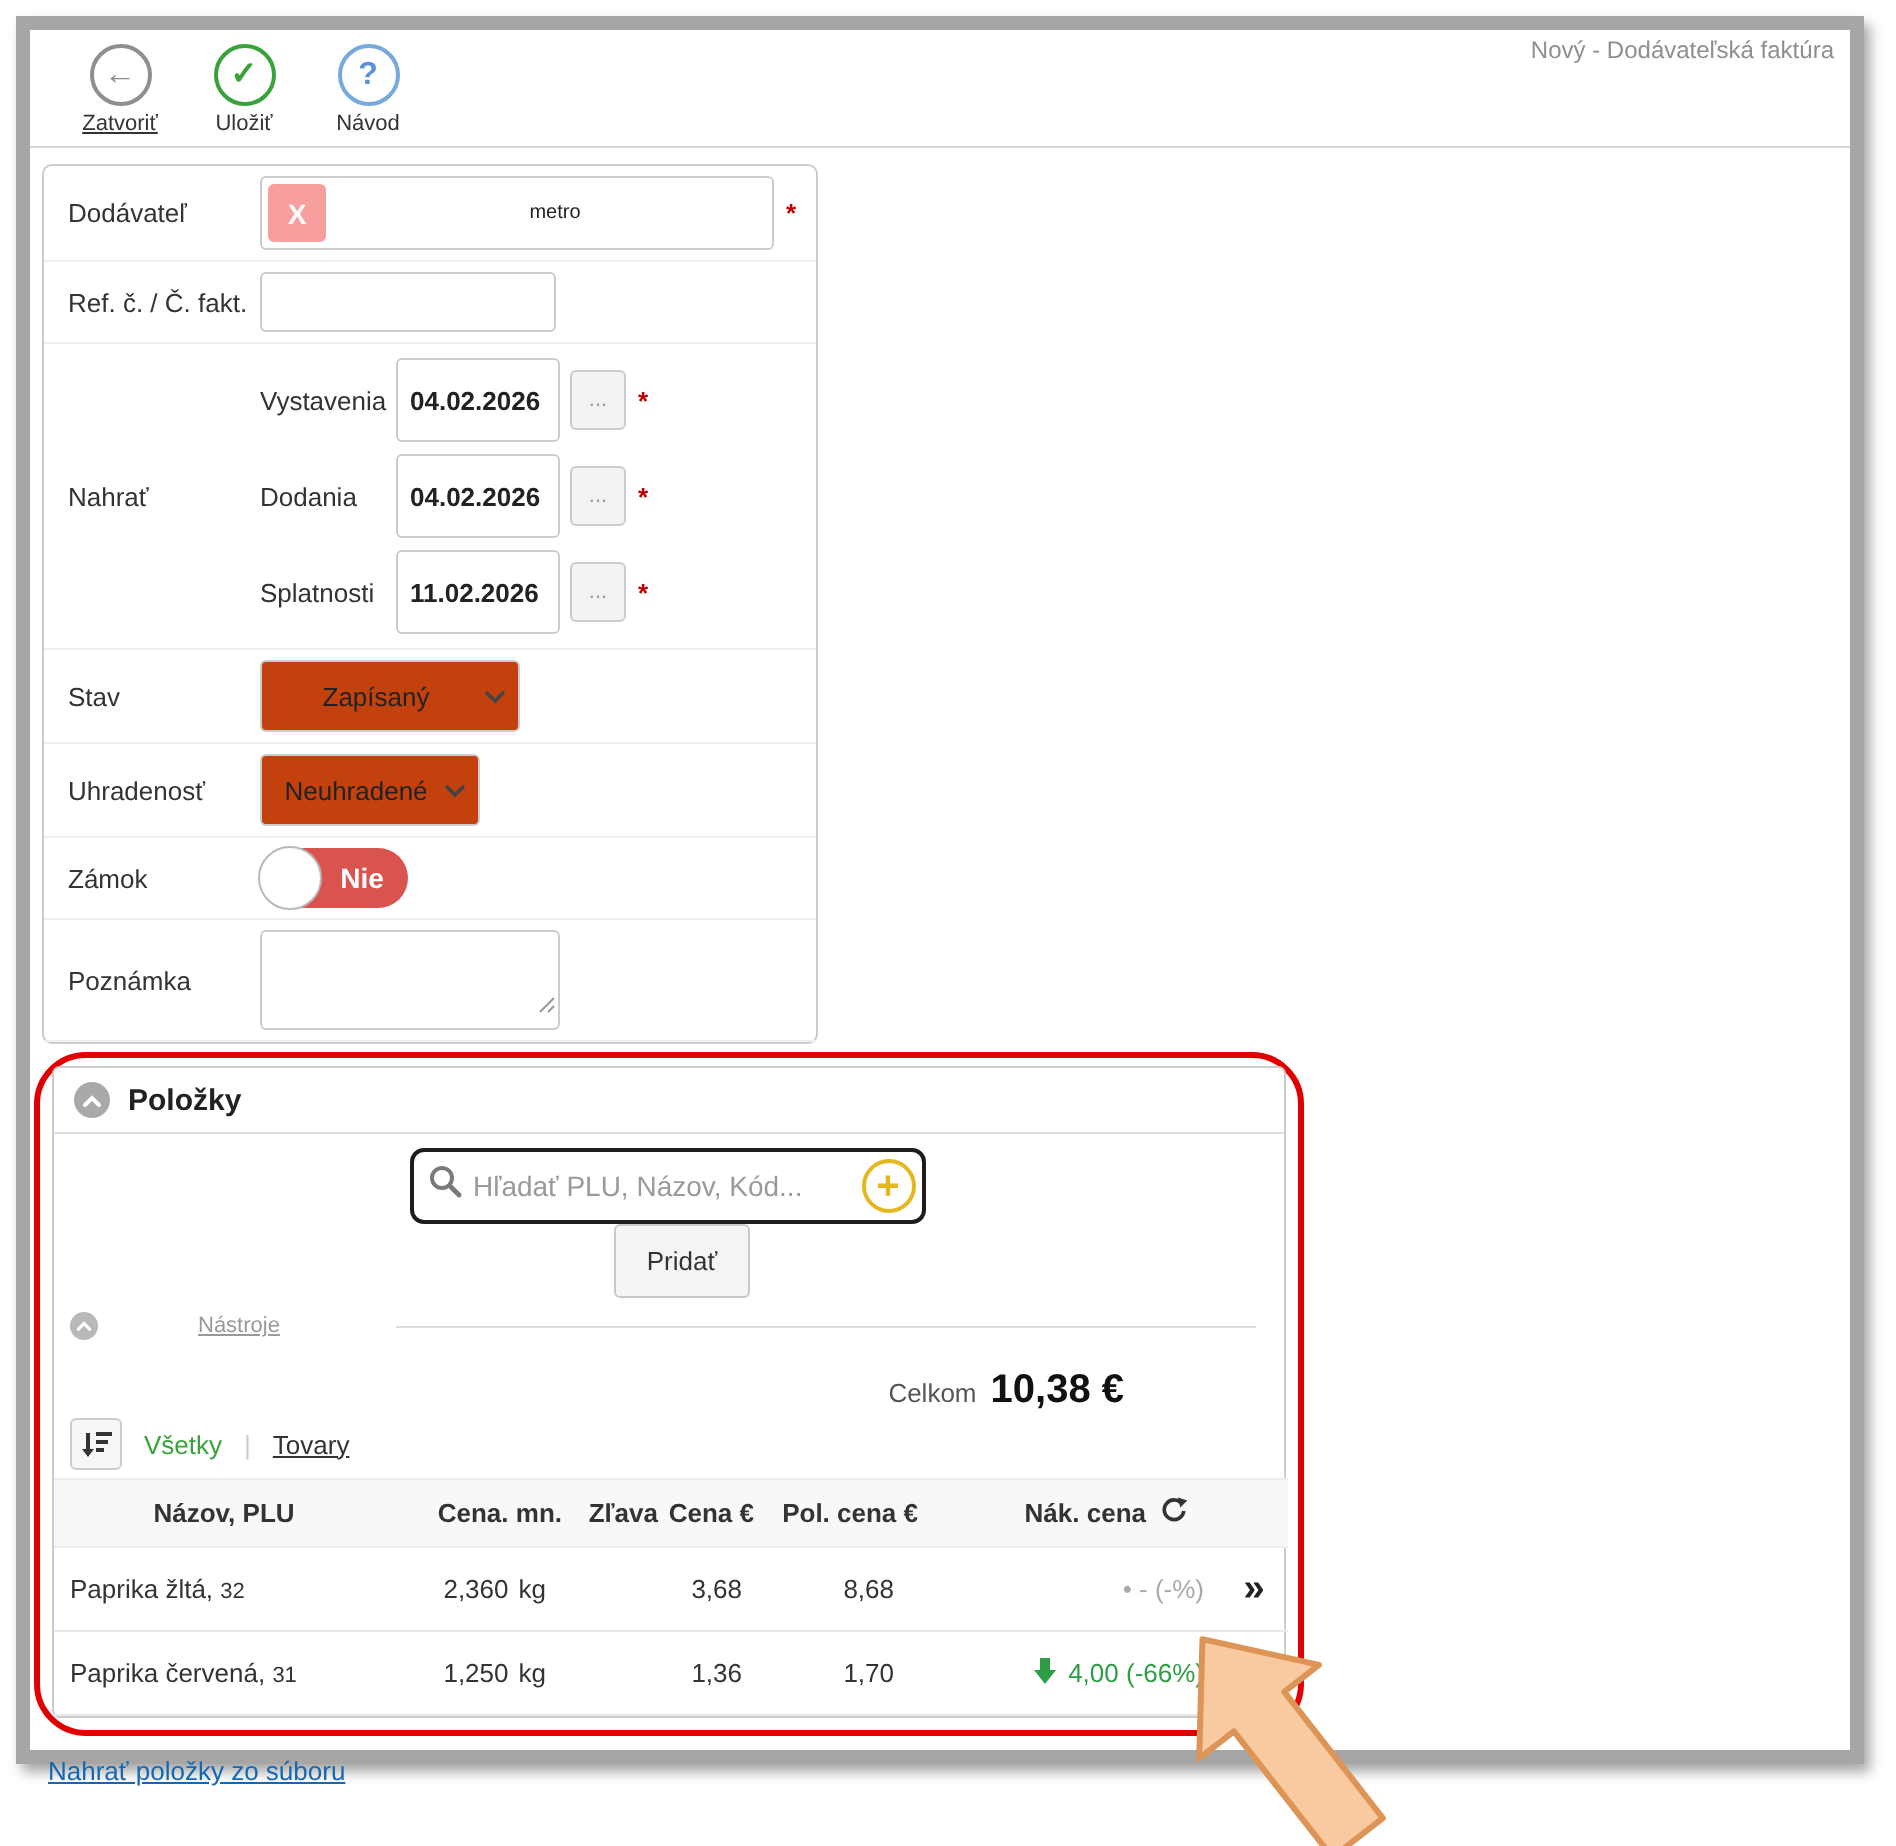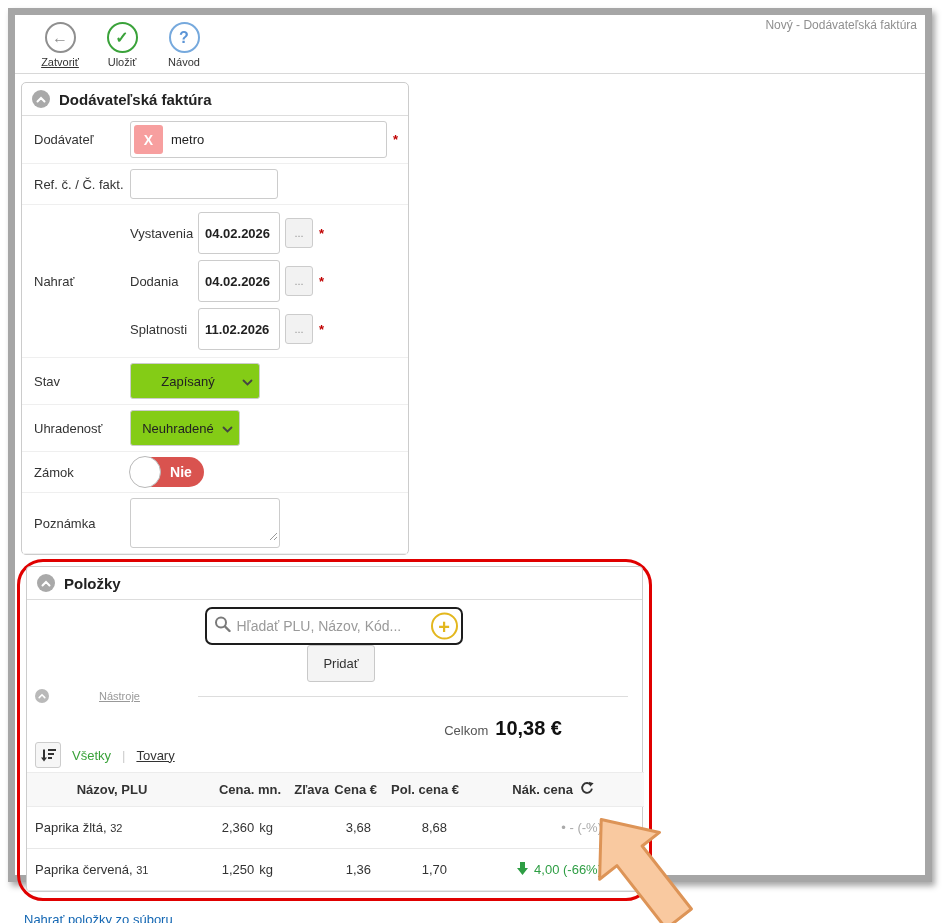--- a/index.html
+++ b/index.html
@@ -36,38 +36,38 @@
 
   #invoice-panel { width:388px; margin:8px 0 0 6px; }
   .frow { display:flex; align-items:center; padding:5px 10px 5px 12px; border-bottom:1px solid #efefef; }
   .flabel { width:96px; flex:none; font-size:13px; color:#333; }
   .req { color:#c00000; font-weight:bold; margin-left:6px; font-size:13px; }
 
   .supplier-box { position:relative; width:258px; height:37px; border:1px solid #ccc; border-radius:3px;
     display:flex; align-items:center; background:#fff; }
   .chip-x { flex:none; width:29px; height:29px; margin-left:3px; background:#f79f9f; color:#fff;
     border-radius:3px; display:flex; align-items:center; justify-content:center; font-weight:bold; font-size:14px; cursor:pointer; }
-  .supplier-input { border:none; outline:none; flex:1; min-width:0; font-size:13px; padding-left:8px;
-    font-family:inherit; color:#222; background:transparent; }
+  .supplier-input { border:none; outline:none; flex:1; min-width:0; font-size:10px; padding-left:8px;
+    font-family:inherit; color:#222; background:transparent;text-align:center; }
 
   .text-input { border:1px solid #ccc; border-radius:3px; height:30px; font-size:13px; padding:0 6px;
     font-family:inherit; color:#222; }
   #ref-input { width:148px; }
 
   .date-grid { display:flex; flex-direction:column; gap:6px; padding:2px 0; }
   .date-row { display:flex; align-items:center; }
   .date-sublabel { width:68px; font-size:13px; color:#333; }
   .date-input { width:82px; height:42px; border:1px solid #ccc; border-radius:3px; font-weight:bold;
     font-size:13px; padding:0 6px; font-family:inherit; color:#222; }
   .dots-btn { width:28px; height:30px; margin-left:5px; background:#f2f2f2; border:1px solid #ccc;
     border-radius:3px; color:#999; font-size:11px; cursor:pointer; }
 
   .sel-wrap { position:relative; display:inline-block; }
   .sel { appearance:none; -webkit-appearance:none; height:36px; border:1px solid #ccc; border-radius:3px;
-    background:#84cc16; font-size:13px; font-family:inherit; color:#222; padding:0 24px 0 10px;
+    background:#c2410c; font-size:13px; font-family:inherit; color:#222; padding:0 24px 0 10px;
     text-align:center; text-align-last:center; }
   #status-select { width:130px; }
   #paid-select { width:110px; }
   .sel-chev { position:absolute; right:7px; top:50%; transform:translateY(-50%); pointer-events:none; }
 
   .toggle { position:relative; width:74px; height:30px; border-radius:16px; background:#d9534f; cursor:pointer; }
   .toggle-knob { position:absolute; left:-1px; top:-1px; width:32px; height:32px; background:#fff;
     border:1px solid #b9b9b9; border-radius:50%; }
   .toggle-label { position:absolute; left:32px; right:4px; top:0; bottom:0; display:flex;
     align-items:center; justify-content:center; color:#fff; font-weight:bold; font-size:14px; }
@@ -159,28 +159,20 @@
       <span class="tool-circle">✓</span>
       <span class="tool-label">Uložiť</span>
     </div>
     <div class="tool tool-help">
       <span class="tool-circle">?</span>
       <span class="tool-label">Návod</span>
     </div>
   </div>
 
   <div class="panel" id="invoice-panel">
-    <div class="panel-head">
-      <span class="chev-circle">
-          <svg width="10" height="7" viewBox="0 0 10 7">
-            <path d="M1.5 5.5 L5 2 L8.5 5.5" fill="none" stroke="#fff" stroke-width="2" stroke-linecap="round"></path>
-          </svg>
-        </span>
-      <span class="panel-title">Dodávateľská faktúra</span>
-    </div>
 
     <div class="frow">
       <span class="flabel">Dodávateľ</span>
       <div class="supplier-box">
         <span class="chip-x">X</span>
         <input class="supplier-input" value="metro" style="">
       </div>
       <span class="req">*</span>
     </div>
 

